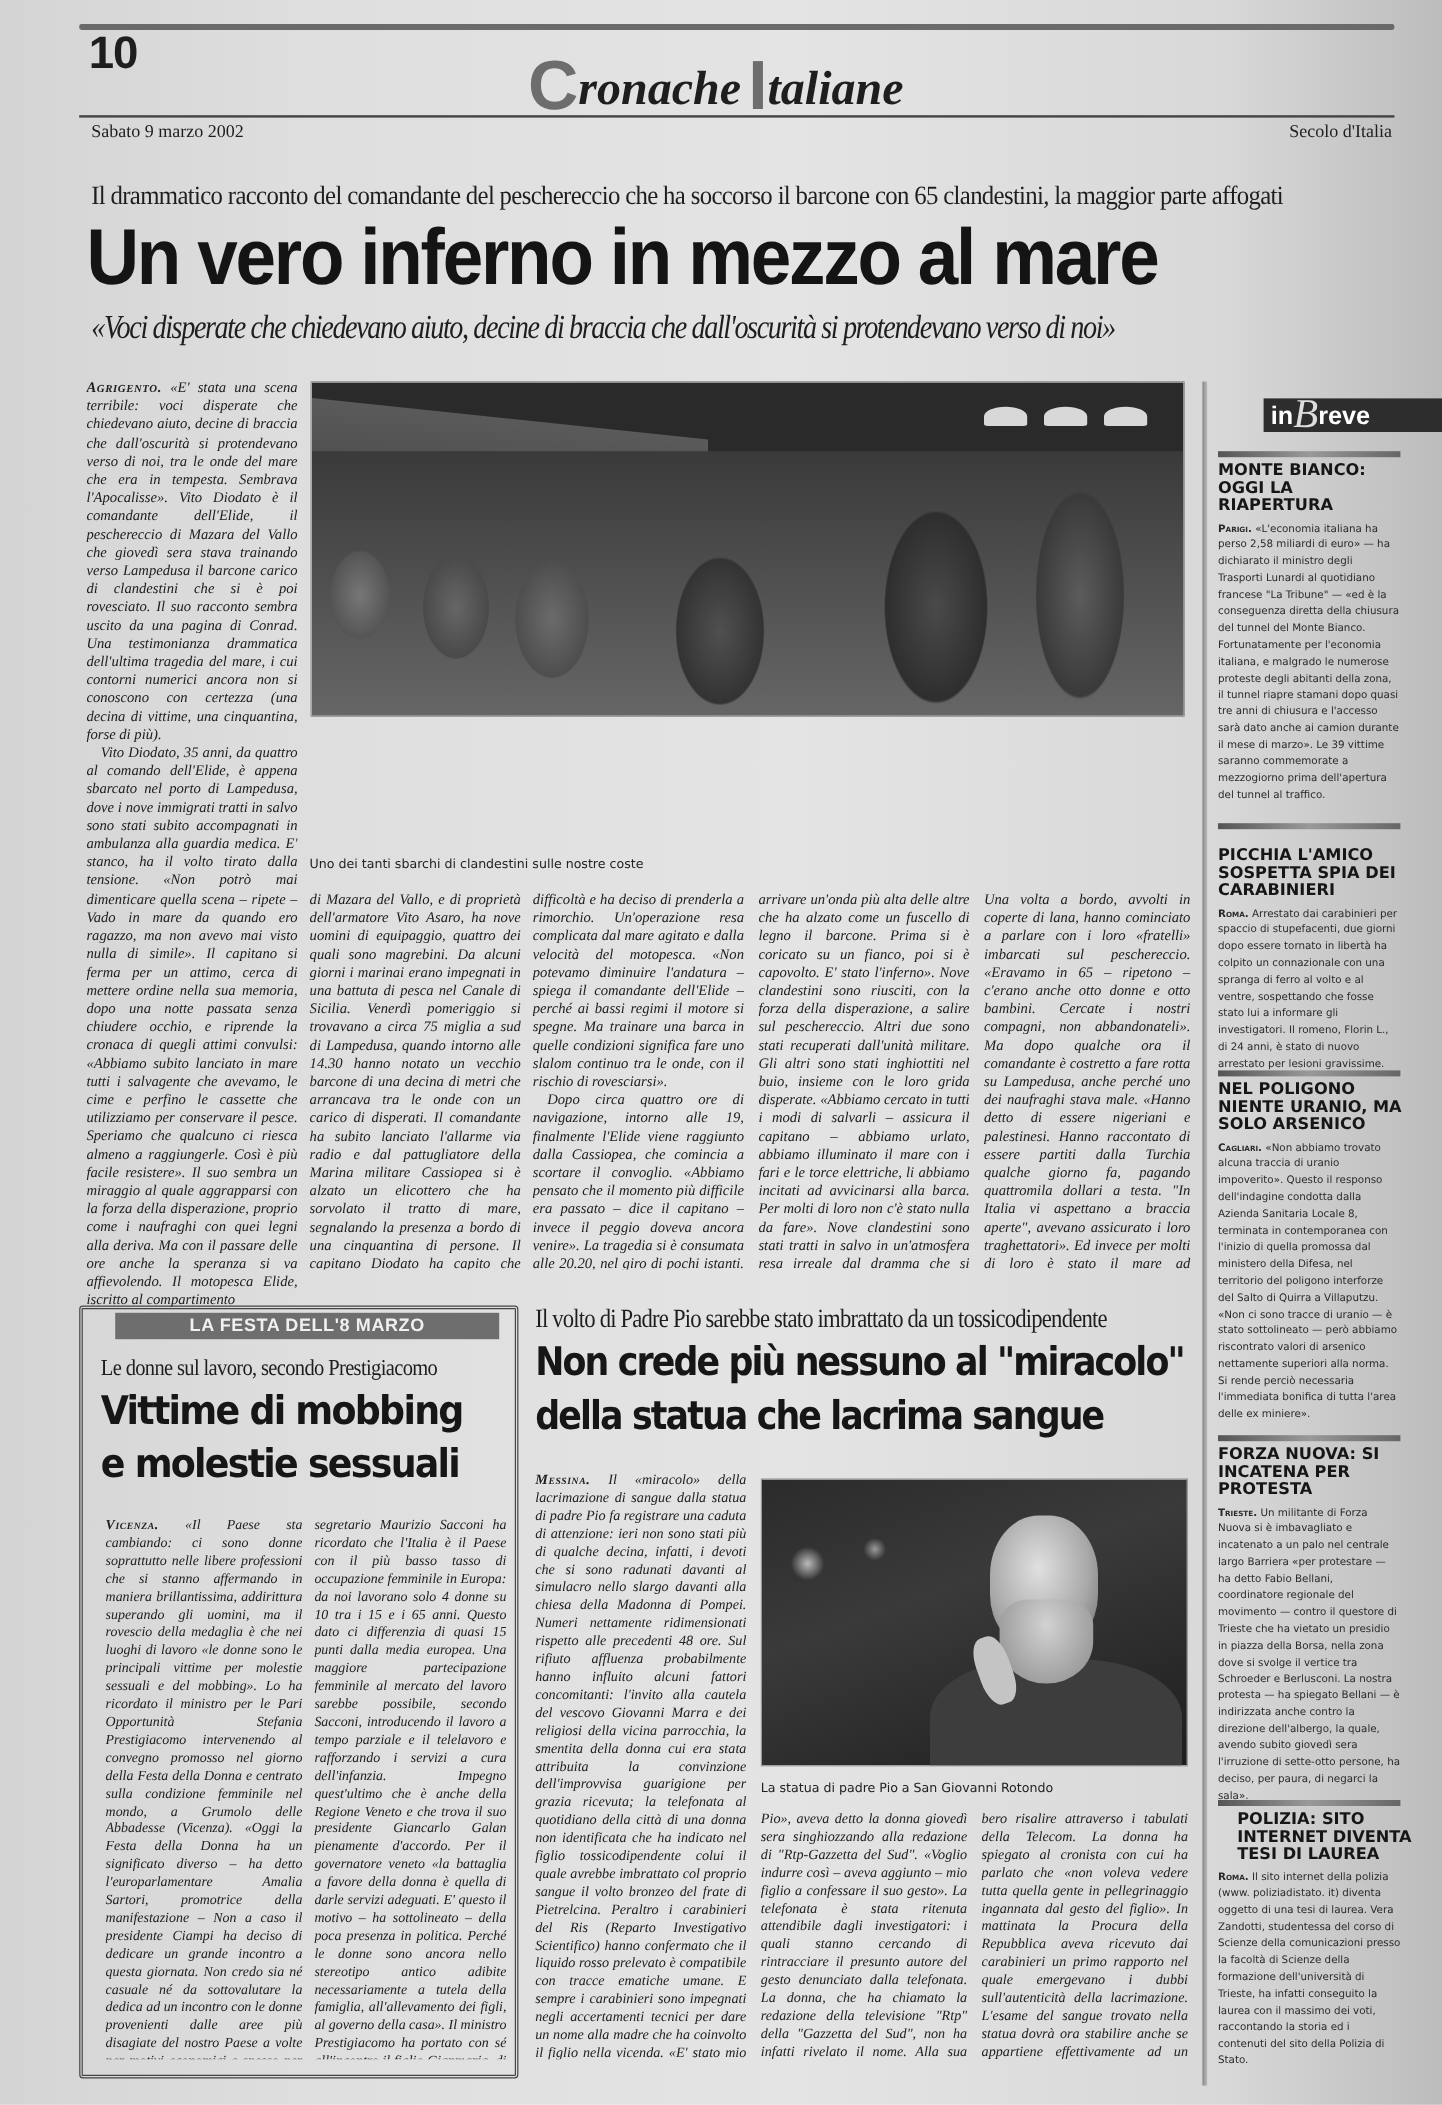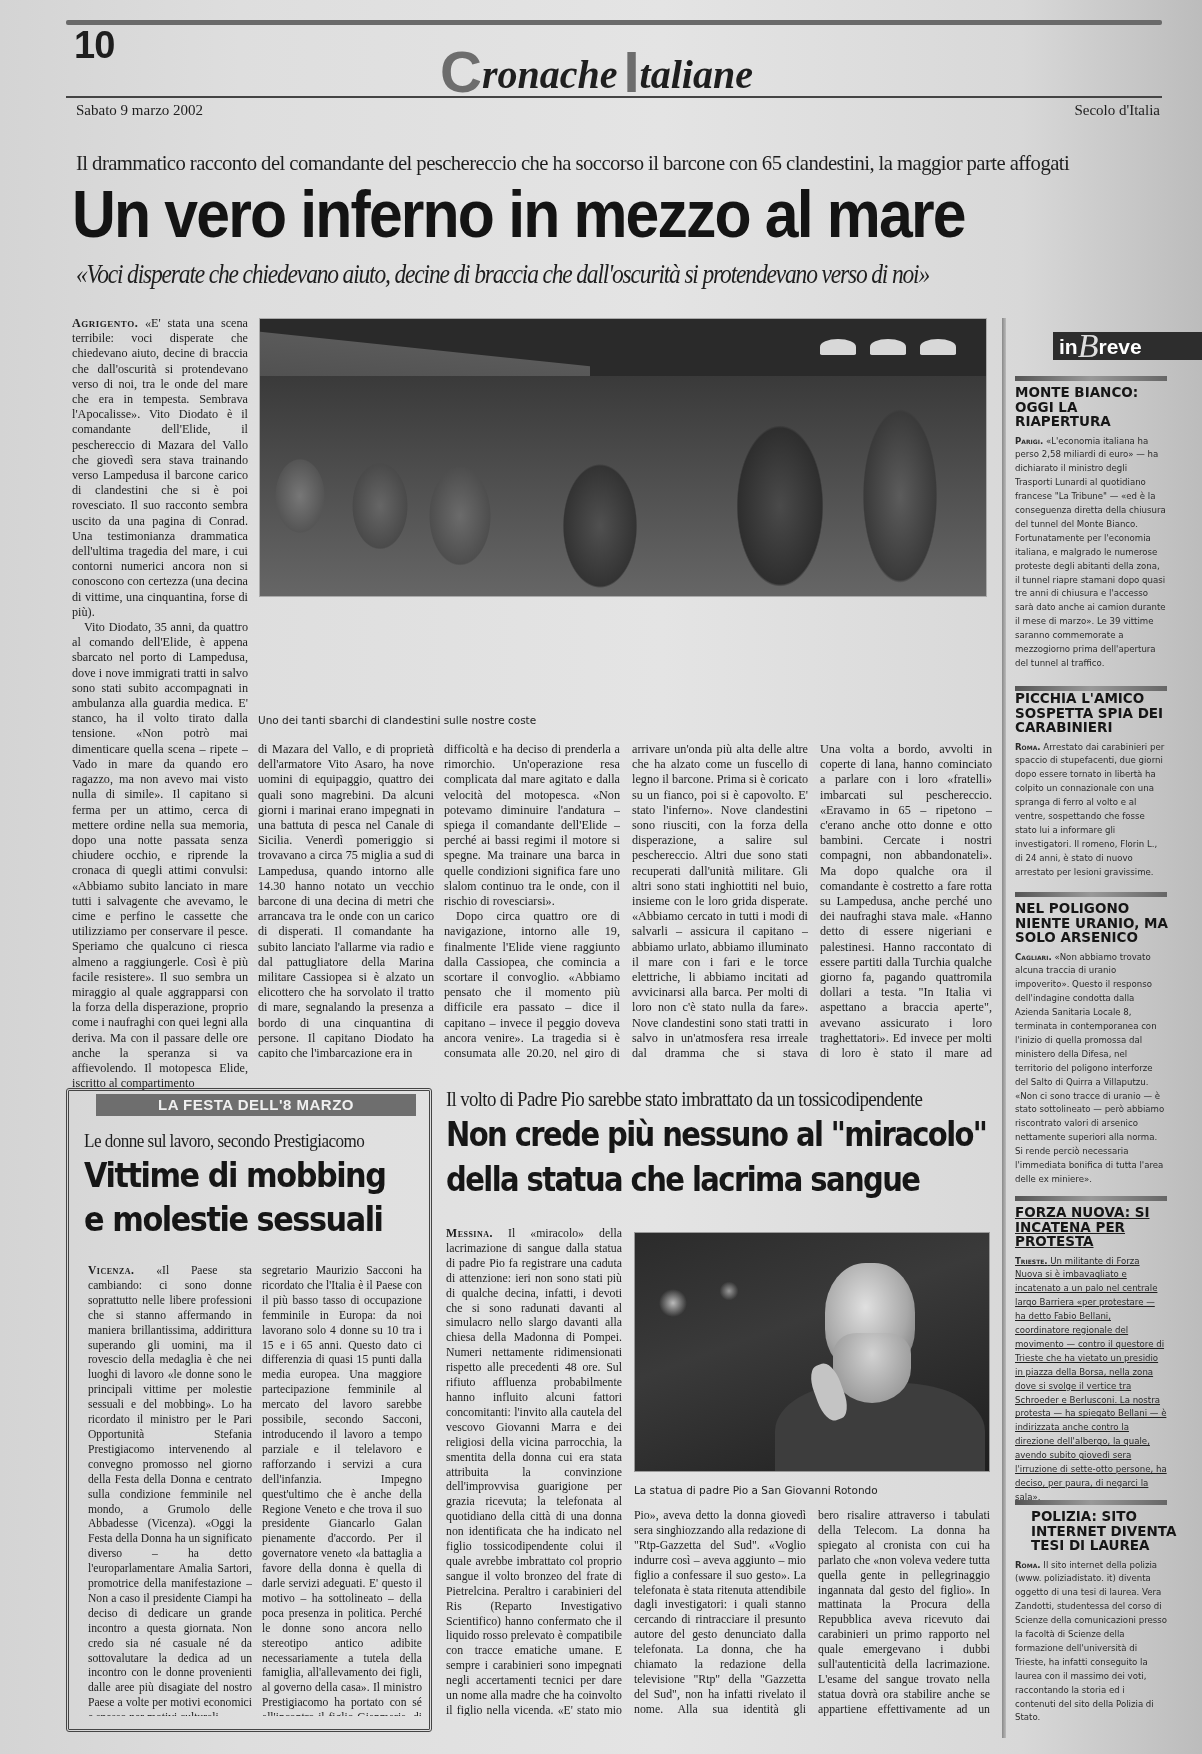--- a/index.html
+++ b/index.html
@@ -21,21 +21,21 @@
   .mast-rule { left: 66px; right: 40px; top: 96px; height: 2px; background: #444; }
   .date { left: 76px; top: 102px; font-size: 15px; }
   .paper-name { right: 42px; top: 102px; font-size: 15px; }
 
   
   .kicker { left: 76px; top: 150px; font-size: 22px; letter-spacing: -0.6px; transform: scaleX(0.94); transform-origin: left; white-space: nowrap; }
   .headline { left: 72px; top: 176px; font-family: "Liberation Sans", sans-serif; font-weight: 900; font-size: 66px; letter-spacing: -2px; white-space: nowrap; transform: scaleX(0.92); transform-origin: left; color: #141414; }
   .subhead { left: 76px; top: 258px; font-style: italic; font-size: 28px; letter-spacing: -1.4px; white-space: nowrap; transform: scaleX(0.84); transform-origin: left; }
 
   
-  .col { font-size: 12.2px; line-height: 15.2px; text-align: justify; hyphens: auto; color: #202020; }
+  .col { font-size: 12.2px; line-height: 15.2px; text-align: justify; hyphens: auto; color: #202020; font-style: italic; }
   .col p { text-indent: 12px; }
   .col p:first-child { text-indent: 0; }
   .dateline { font-variant: small-caps; font-weight: bold; letter-spacing: 0.5px; }
 
   
   .photo1 { left: 259px; top: 318px; width: 728px; height: 279px; background: #2a2a2a; overflow: hidden; border: 1px solid #aaa; }
   .photo1 .boat { position: absolute; left: 0; top: 30px; width: 330px; height: 150px; background: linear-gradient(180deg,#5a5a5a,#3c3c3c); transform: skewY(6deg); }
   .photo1 .sar { position: absolute; left: 36px; top: 80px; font-family: "Liberation Sans", sans-serif; font-weight: 900; font-size: 48px; color: #cfcfcf; letter-spacing: 4px; }
   .photo1 .cp { position: absolute; left: 290px; top: 128px; font-family: "Liberation Sans", sans-serif; font-weight: bold; font-size: 26px; color: #d8d8d8; transform: scaleX(0.7); transform-origin: left; }
   .photo1 .crowd { position: absolute; left: 0; bottom: 0; width: 100%; height: 220px; background:
@@ -126,31 +126,31 @@
 </div>
 
 <div class="abs" style="left:1015px; top:376px;">
   <div class="brief-rule"></div>
   <div class="brief-title" style="margin-top:4px;">MONTE BIANCO: OGGI LA RIAPERTURA</div>
   <div class="brief-body" style="margin-top:6px; height:258px; overflow:hidden;"><span class="dl">Parigi.</span> <span>«L'economia italiana ha perso 2,58 miliardi di euro» — ha dichiarato il ministro degli Trasporti Lunardi al quotidiano francese "La Tribune" — «ed è la conseguenza diretta della chiusura del tunnel del Monte Bianco. Fortunatamente per l'economia italiana, e malgrado le numerose proteste degli abitanti della zona, il tunnel riapre stamani dopo quasi tre anni di chiusura e l'accesso sarà dato anche ai camion durante il mese di marzo». Le 39 vittime saranno commemorate a mezzogiorno prima dell'apertura del tunnel al traffico.</span></div>
 </div>
 
 <div class="abs" style="left:1015px; top:686px;">
   <div class="brief-rule"></div>
-  <div class="brief-title" style="margin-top:0;">PICCHIA L'AMICO SOSPETTA SPIA DEI CARABINIERI</div>
+  <div class="brief-title" style="margin-top:15px;">PICCHIA L'AMICO SOSPETTA SPIA DEI CARABINIERI</div>
   <div class="brief-body" style="margin-top:6px; height:140px; overflow:hidden;"><span class="dl">Roma.</span> <span>Arrestato dai carabinieri per spaccio di stupefacenti, due giorni dopo essere tornato in libertà ha colpito un connazionale con una spranga di ferro al volto e al ventre, sospettando che fosse stato lui a informare gli investigatori. Il romeno, Florin L., di 24 anni, è stato di nuovo arrestato per lesioni gravissime.</span></div>
 </div>
 
 <div class="abs" style="left:1015px; top:892px;">
   <div class="brief-rule"></div>
   <div class="brief-title" style="margin-top:4px;">NEL POLIGONO NIENTE URANIO, MA SOLO ARSENICO</div>
   <div class="brief-body" style="margin-top:6px; height:268px; overflow:hidden;"><span class="dl">Cagliari.</span> <span>«Non abbiamo trovato alcuna traccia di uranio impoverito». Questo il responso dell'indagine condotta dalla Azienda Sanitaria Locale 8, terminata in contemporanea con l'inizio di quella promossa dal ministero della Difesa, nel territorio del poligono interforze del Salto di Quirra a Villaputzu. «Non ci sono tracce di uranio — è stato sottolineato — però abbiamo riscontrato valori di arsenico nettamente superiori alla norma. Si rende perciò necessaria l'immediata bonifica di tutta l'area delle ex miniere».</span></div>
 </div>
 
-<div class="abs" style="left:1015px; top:1196px;text-decoration:underline;">
+<div class="abs" style="left:1015px; top:1196px;">
   <div class="brief-rule"></div>
   <div class="brief-title" style="margin-top:4px;">FORZA NUOVA: SI INCATENA PER PROTESTA</div>
   <div class="brief-body" style="margin-top:6px; height:254px; overflow:hidden;"><span class="dl">Trieste.</span> <span>Un militante di Forza Nuova si è imbavagliato e incatenato a un palo nel centrale largo Barriera «per protestare — ha detto Fabio Bellani, coordinatore regionale del movimento — contro il questore di Trieste che ha vietato un presidio in piazza della Borsa, nella zona dove si svolge il vertice tra Schroeder e Berlusconi. La nostra protesta — ha spiegato Bellani — è indirizzata anche contro la direzione dell'albergo, la quale, avendo subito giovedì sera l'irruzione di sette-otto persone, ha deciso, per paura, di negarci la sala».</span></div>
 </div>
 
 <div class="abs" style="left:1015px; top:1500px;">
   <div class="brief-rule"></div>
   <div class="brief-title" style="margin-top:4px;margin-left:16px;">POLIZIA: SITO INTERNET DIVENTA TESI DI LAUREA</div>
   <div class="brief-body" style="margin-top:6px; height:196px; overflow:hidden;"><span class="dl">Roma.</span> <span>Il sito internet della polizia (www. poliziadistato. it) diventa oggetto di una tesi di laurea. Vera Zandotti, studentessa del corso di Scienze della comunicazioni presso la facoltà di Scienze della formazione dell'università di Trieste, ha infatti conseguito la laurea con il massimo dei voti, raccontando la storia ed i contenuti del sito della Polizia di Stato.</span></div>
 </div>

